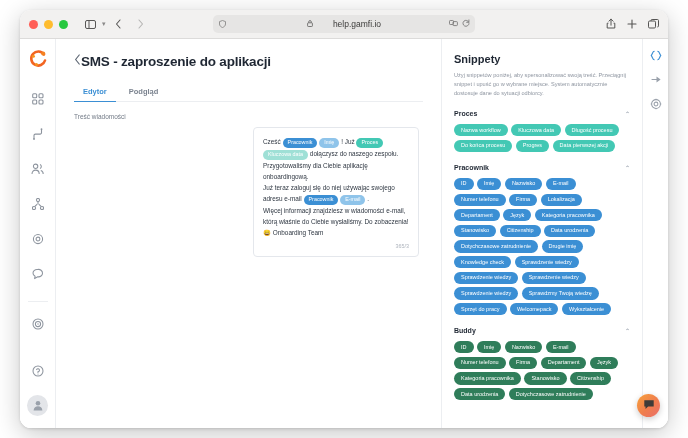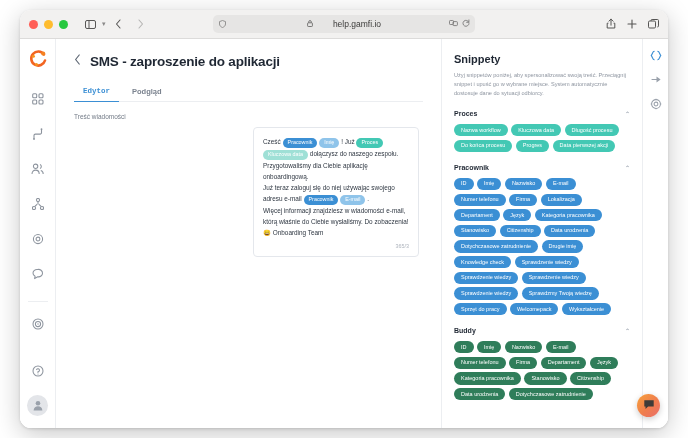--- a/index.html
+++ b/index.html
@@ -97,32 +97,32 @@
   }
 
   
   .main {
     flex: 1 1 auto; min-width: 0;
     background: #ffffff;
     display: flex; flex-direction: column;
     border-right: 1px solid #eceef1;
   }
   .main-head { padding: 15px 18px 0; }
-  .title-row { display: flex; align-items: flex-start; gap: 9px; }
+  .title-row { display: flex; align-items: flex-start; }
   .back-ico { color: #5d6673; font-size: 12px; line-height: 1; }
   .page-title { font-size: 13.5px; font-weight: 700; color: #1f2733; letter-spacing: -.2px; }
 
   .tabs { display: flex; gap: 4px; margin-top: 14px; border-bottom: 1px solid #eceef1; }
   .tab {
     font-size: 7.5px; padding: 4px 9px 5px;
     color: #7b838f; border-bottom: 1.5px solid transparent;
     margin-bottom: -1px;
     font-weight: bold;
   }
-  .tab.active { color: #3b8fd4; border-bottom-color: #3b8fd4; font-weight: 600; font-family: Liberation Mono, monospace; }
+  .tab.active { color: #3b8fd4; border-bottom-color: #3b8fd4; font-weight: 600; }
 
   .editor-wrap { flex: 1 1 auto; padding: 11px 18px 0; min-height: 0; }
   .field-label { font-size: 6.5px; color: #737b87; margin-bottom: 7px; }
 
   .bubble-row { display: flex; justify-content: flex-end; padding-right: 4px; }
   .bubble {
     width: 166px;
     background: #ffffff;
     border: 1px solid #e4e7ec;
     border-radius: 4px;

